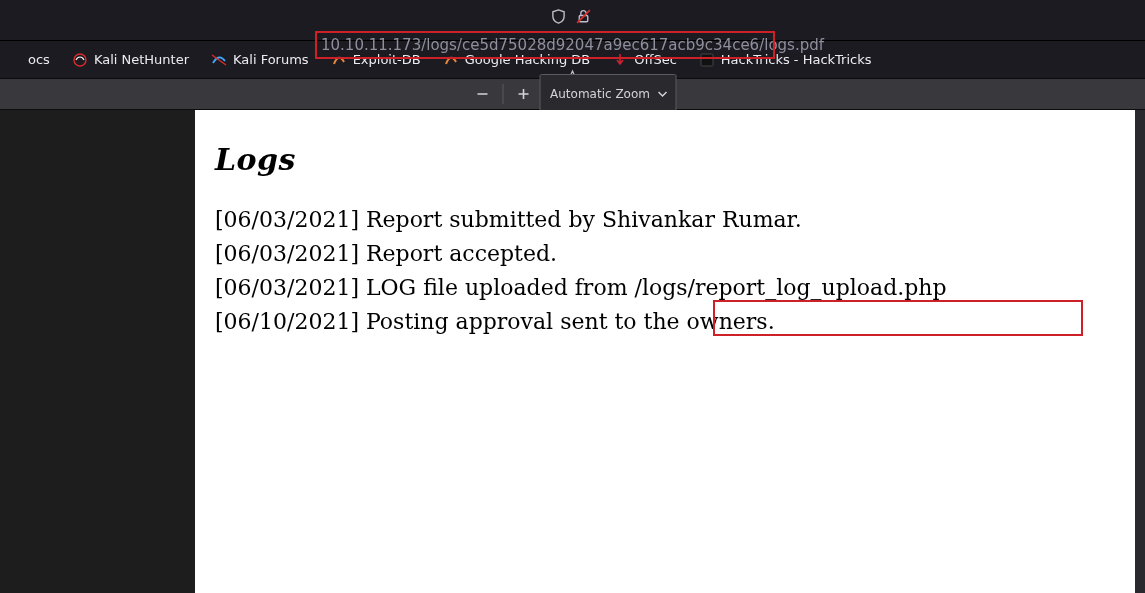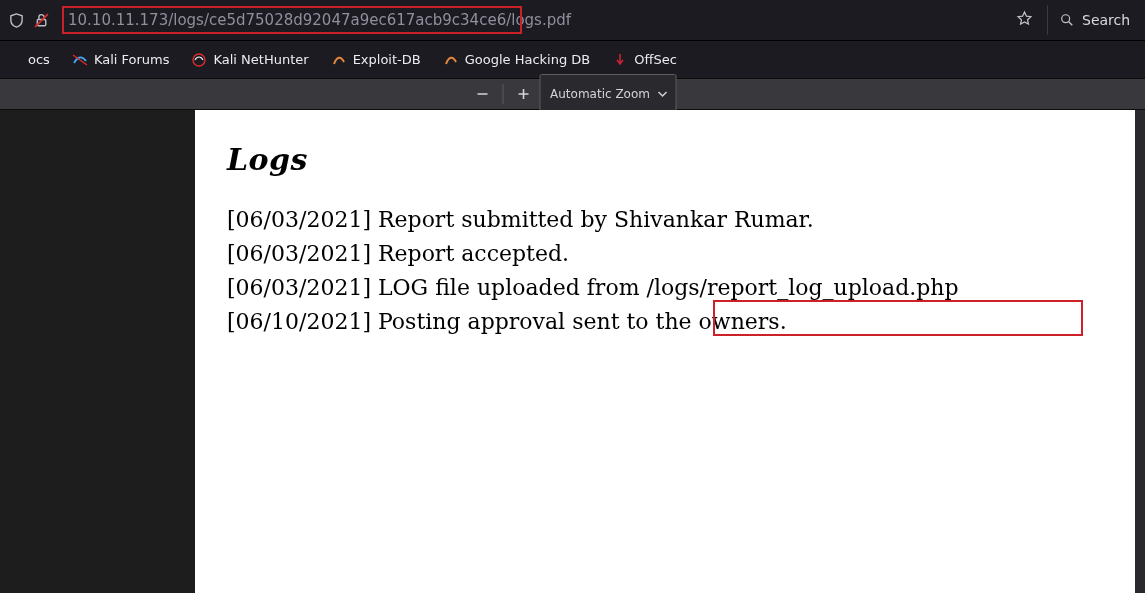--- a/index.html
+++ b/index.html
@@ -1,19 +1,19 @@
 <!DOCTYPE html>
 <html><head>
 <meta charset="utf-8">
 <style>
   * { box-sizing: border-box; margin: 0; padding: 0; }
   html, body { width: 1145px; height: 593px; background: #1d1d1d; font-family: "DejaVu Sans", Arial, sans-serif; overflow: hidden; }
   
   
-  .url-bar { display: flex; align-items: center; height: 41px; background: #1c1b22; border-bottom: 1px solid #000; padding: 8px 6px; gap: 6px; }
+  .url-bar { display: flex; align-items: center; height: 41px; background: #1c1b22; border-bottom: 1px solid #000; padding: 8px 6px; gap: 6px; flex-direction: column; }
   .url-icons { display: flex; align-items: center; gap: 8px; padding: 0 6px 0 2px; }
   .shield-icon svg, .lock-icon svg { display: block; }
   .url-input { flex: 1; position: relative; }
   .url-text { color: #8f8f9d; font-size: 15px; line-height: 28px; padding: 0 6px; white-space: nowrap; overflow: hidden; }
   .url-highlight { position: absolute; top: 0px; left: 0px; width: 460px; height: 28px; border: 2px solid #cd2127; pointer-events: none; }
   .star-icon { padding: 4px 8px; color: #bfbfc9; }
   .search-box { display: flex; align-items: center; gap: 8px; width: 92px; height: 30px; background: #1c1b22; border-left: 1px solid #3a3944; padding-left: 12px; }
   .search-label { color: #d9d9de; font-size: 14px; text-align: center; }
   
   
@@ -25,21 +25,21 @@
   .pdf-toolbar { display: flex; align-items: center; justify-content: center; height: 32px; background: #38383d; border-top: 1px solid #0c0c0d; border-bottom: 1px solid #0c0c0d; gap: 4px; position: relative; }
   .pdf-controls { display: flex; align-items: center; gap: 2px; position: absolute; left: 50%; transform: translateX(-50%); }
   .pdf-btn { width: 28px; height: 28px; display: flex; align-items: center; justify-content: center; color: #d4d4d7; cursor: pointer; border-radius: 2px; }
   .divider { width: 1px; height: 20px; background: #5b5b60; margin: 0 4px; }
   .zoom-select { display: flex; align-items: center; gap: 8px; height: 40px; padding: 0 8px 0 10px; background: #2a2a2e; border: 1px solid #5b5b60; border-radius: 2px; color: #d4d4d7; font-size: 12px; cursor: pointer; }
   
   
   .pdf-area { display: flex; height: calc(593px - 41px - 37px - 32px); background: #2a2a2e; }
   .pdf-sidebar { width: 195px; background: #1d1d1d; }
   .pdf-page-wrap { flex: 1; display: flex; justify-content: flex-start; padding: 0; overflow: hidden; }
-  .pdf-page { width: 940px; background: #fff; padding: 32px 32px; font-family: "DejaVu Serif", Georgia, serif; position: relative; }
+  .pdf-page { width: 940px; background: #fff; padding: 32px 20px; font-family: "DejaVu Serif", Georgia, serif; position: relative; }
   .pdf-title { font-style: italic; font-weight: bold; font-size: 30px; color: #000; margin-bottom: 26px; letter-spacing: 0.5px; }
   .log-line { font-size: 22px; color: #000; line-height: 1.55; white-space: nowrap; }
   .path-highlight { position: absolute; border: 2px solid #cd2127; pointer-events: none; }
 </style>
 </head>
 <body>
 
 <div class="url-bar">
   <div class="url-icons">
     <span class="shield-icon">
@@ -73,34 +73,34 @@
   </div>
 </div>
 
 <div class="bookmarks-bar">
   <div class="bookmark">
     <span>ocs</span>
   </div>
   <div class="bookmark">
     <span class="bm-icon">
       <svg width="16" height="16" viewBox="0 0 16 16">
+          <circle cx="8" cy="8" r="6" fill="none" stroke="#d92d2d" stroke-width="1.4"></circle>
+          <path d="M4 8c2-4 6-4 8 0" stroke="#eee" stroke-width="1.2" fill="none"></path>
+        </svg>
+    </span>
+    <span>Kali NetHunter</span>
+  </div>
+  <div class="bookmark">
+    <span class="bm-icon">
+      <svg width="16" height="16" viewBox="0 0 16 16">
           <path d="M2 11c4-7 8-7 12-2" stroke="#3fa9f5" stroke-width="1.8" fill="none"></path>
           <line x1="1" y1="3" x2="15" y2="13" stroke="#d92d2d" stroke-width="1.4"></line>
         </svg>
     </span>
     <span>Kali Forums</span>
-  </div>
-  <div class="bookmark">
-    <span class="bm-icon">
-      <svg width="16" height="16" viewBox="0 0 16 16">
-          <circle cx="8" cy="8" r="6" fill="none" stroke="#d92d2d" stroke-width="1.4"></circle>
-          <path d="M4 8c2-4 6-4 8 0" stroke="#eee" stroke-width="1.2" fill="none"></path>
-        </svg>
-    </span>
-    <span>Kali NetHunter</span>
   </div>
   <div class="bookmark">
     <span class="bm-icon">
       <svg width="16" height="16" viewBox="0 0 16 16">
           <path d="M3 12c3-8 7-8 10-2" stroke="#e8863a" stroke-width="2" fill="none"></path>
         </svg>
     </span>
     <span>Exploit-DB</span>
   </div>
   <div class="bookmark">
@@ -111,20 +111,29 @@
     </span>
     <span>Google Hacking DB</span>
   </div>
   <div class="bookmark">
     <span class="bm-icon">
       <svg width="16" height="16" viewBox="0 0 16 16">
           <path d="M8 2v10M5 8l3 4 3-4" stroke="#c23" stroke-width="1.6" fill="none"></path>
         </svg>
     </span>
     <span>OffSec</span>
+  </div>
+  <div class="bookmark">
+    <span class="bm-icon">
+      <svg width="16" height="16" viewBox="0 0 16 16">
+          <rect x="2" y="2" width="12" height="12" rx="1" fill="#111" stroke="#444"></rect>
+          <rect x="5" y="5" width="6" height="2" fill="#d92d2d"></rect>
+        </svg>
+    </span>
+    <span>HackTricks - HackTricks</span>
   </div>
 </div>
 
 <div class="pdf-toolbar">
   <div class="pdf-controls">
     <div class="pdf-btn">
       <svg width="16" height="16" viewBox="0 0 16 16">
           <line x1="3" y1="8" x2="13" y2="8" stroke="#d4d4d7" stroke-width="1.6"></line>
         </svg>
     </div>

